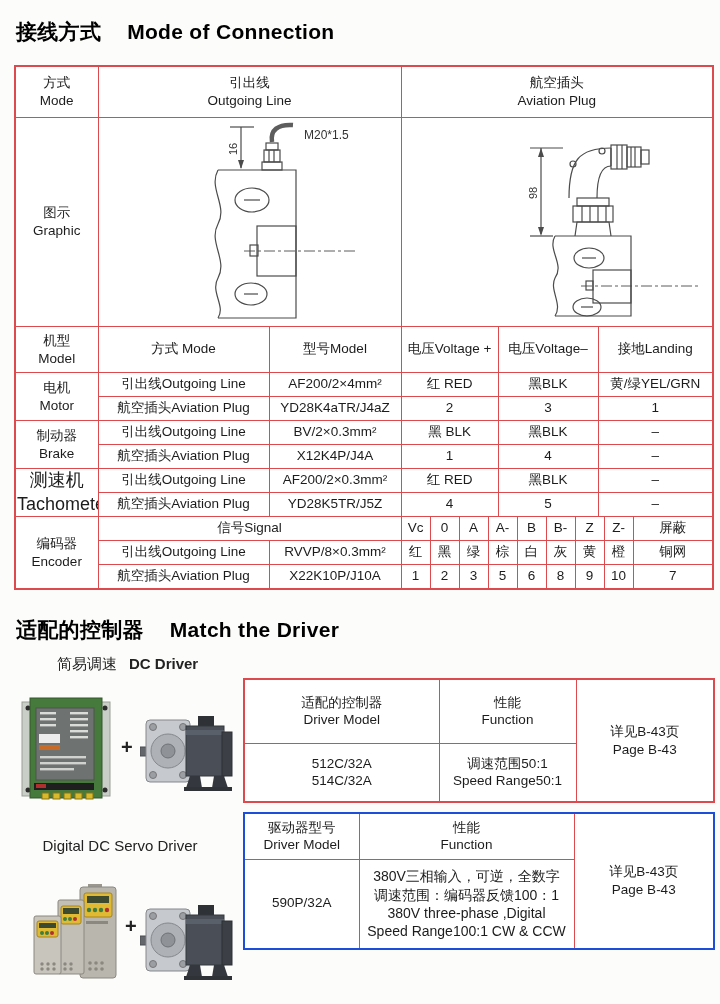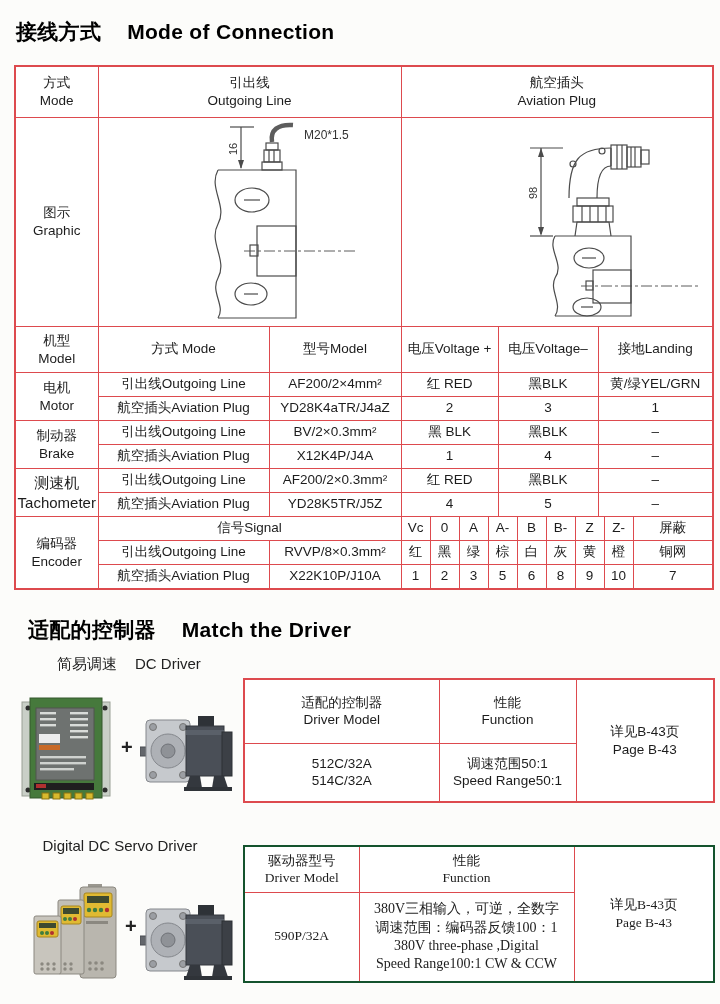--- a/index.html
+++ b/index.html
@@ -12,25 +12,25 @@
   .sec-title { position:absolute; font-size:21px; font-weight:bold; color:#000000; white-space:nowrap; letter-spacing:.3px; }
   .sec-title .en { margin-left:26px; }
 
   table.grid { border-collapse:collapse; table-layout:fixed; background:#ffffff; }
   table.grid td {
     border:1px solid #dd4a4e; text-align:center; vertical-align:middle;
     font-size:13.5px; padding:0 1px; overflow:hidden; line-height:1.25;
   }
   .ct { position:absolute; left:14px; top:65px; width:699px; border:2px solid #dd4a4e; }
   .t1 { position:absolute; left:243px; top:678px; width:470px; border:2px solid #dd4a4e; }
-  .t2 { position:absolute; left:243px; top:845px; width:470px; border:2px solid #14532d;font-family:Liberation Serif, serif; }
+  .t2 { position:absolute; left:243px; top:812px; width:470px; border:2px solid #1d4ed8; }
   .t1 td, .t2 td { font-size:14px; }
   .stack div { line-height:1.3; }
   .sub-label { position:absolute; font-size:15px; color:#222; white-space:nowrap; }
-  .sub-label .en { margin-left:18px; }
+  .sub-label .en { margin-left:12px;font-weight:bold; }
   .servo-label { position:absolute; left:28px; top:836px; width:184px; text-align:center; font-size:15px; color:#222; line-height:19px; }
   .plus { position:absolute; font-size:20px; font-weight:bold; color:#222; }
   .img-abs { position:absolute; }
   svg text { font-family:"Liberation Sans","DejaVu Sans",sans-serif; }
 </style>
 </head>
 <body>
 
 <div class="sec-title" style="left:16px; top:18px;">
   <span>接线方式</span><span class="en">Mode of Connection</span>
@@ -186,21 +186,21 @@
   </tr>
   <tr style="height:24px">
     <td>航空插头Aviation Plug</td>
     <td>X12K4P/J4A</td>
     <td colspan="4">1</td>
     <td colspan="4">4</td>
     <td colspan="3">–</td>
   </tr>
 
   <tr style="height:24px">
-    <td class="stack" rowspan="2" style="font-size:15px">
+    <td class="stack" rowspan="2" style="font-size:18px">
       <div>测速机</div>
           <div>Tachometer</div>
     </td>
     <td>引出线Outgoing Line</td>
     <td>AF200/2×0.3mm²</td>
     <td colspan="4">红 RED</td>
     <td colspan="4">黑BLK</td>
     <td colspan="3">–</td>
   </tr>
   <tr style="height:24px">
@@ -249,21 +249,21 @@
     <td colspan="2">5</td>
     <td>6</td>
     <td>8</td>
     <td colspan="2">9</td>
     <td>10</td>
     <td>7</td>
   </tr>
 </tbody>
   </table>
 
-<div class="sec-title" style="left:28px; top:616px;">
+<div class="sec-title" style="left:16px; top:616px;">
   <span>适配的控制器</span><span class="en">Match the Driver</span>
 </div>
 
 <div class="sub-label" style="left:57px; top:655px;">
   <span>简易调速</span><span class="en">DC Driver</span>
 </div>
 
 <svg class="img-abs" style="left:20px; top:696px;" width="94" height="106" viewBox="0 0 94 106">
   <rect x="2" y="6" width="88" height="94" fill="#c9cfc7" stroke="#9aa096"></rect>
   <circle cx="8" cy="12" r="2.5" fill="#2c2c2c"></circle>

